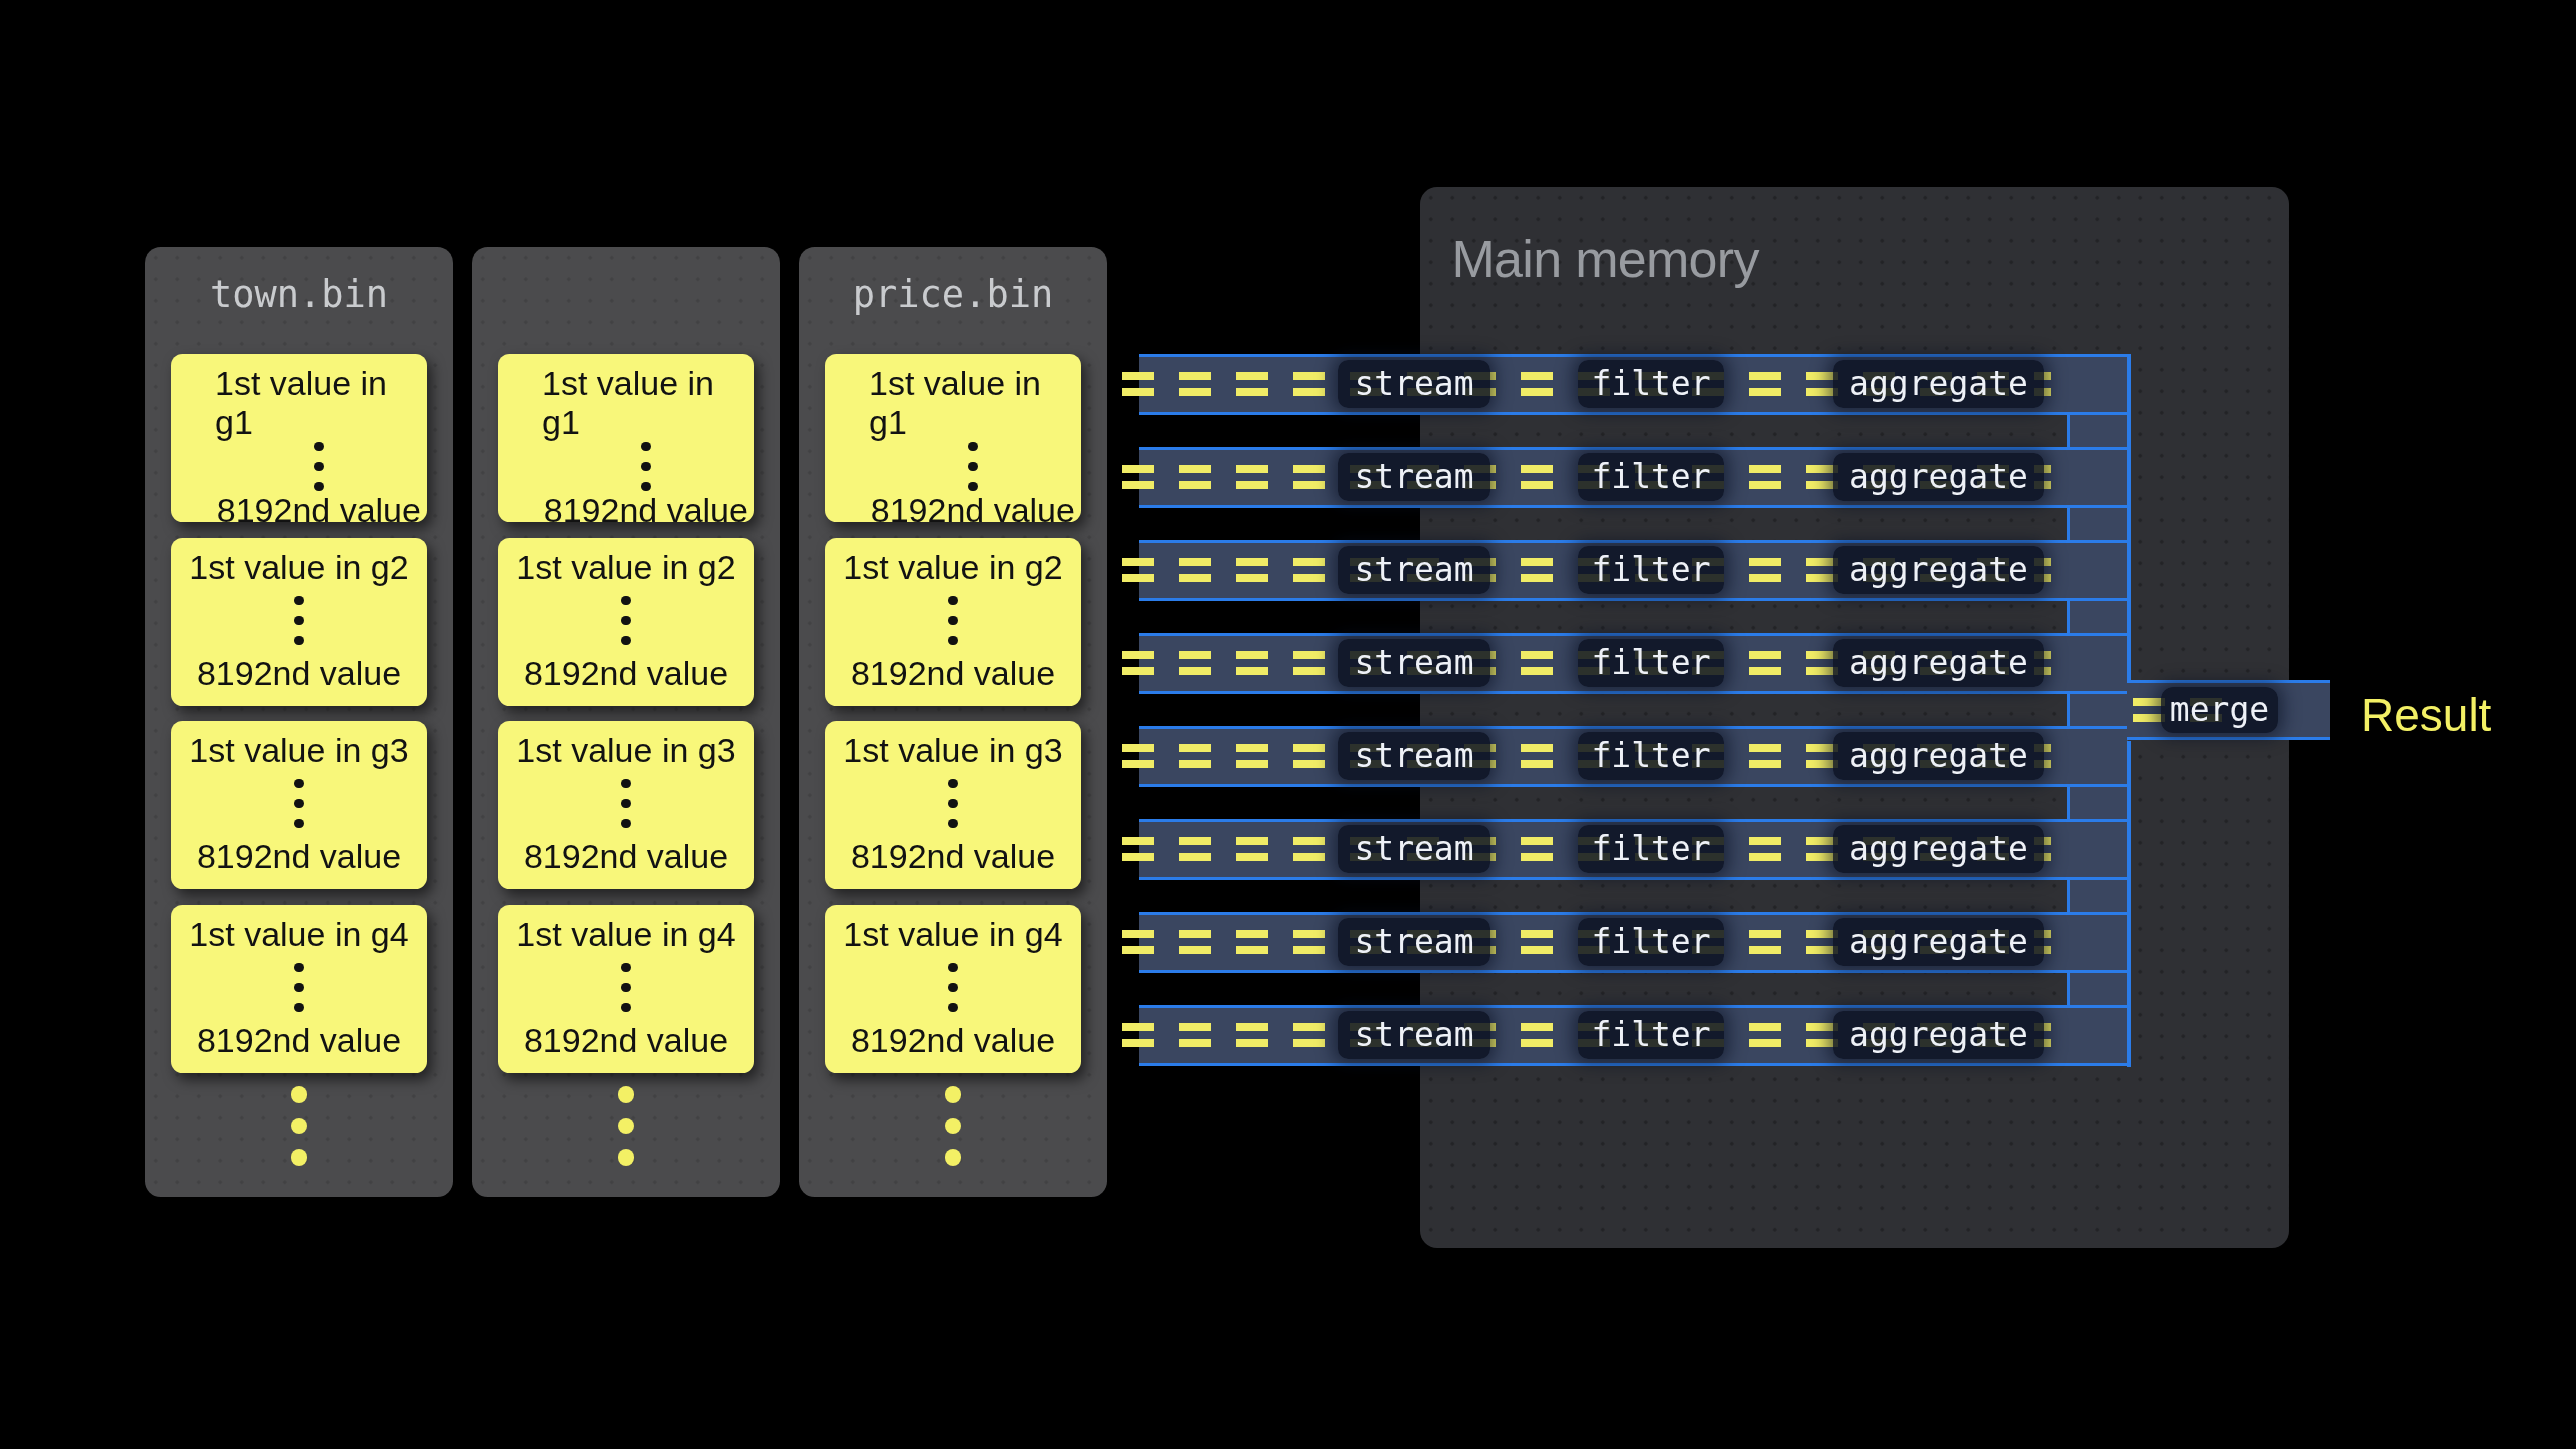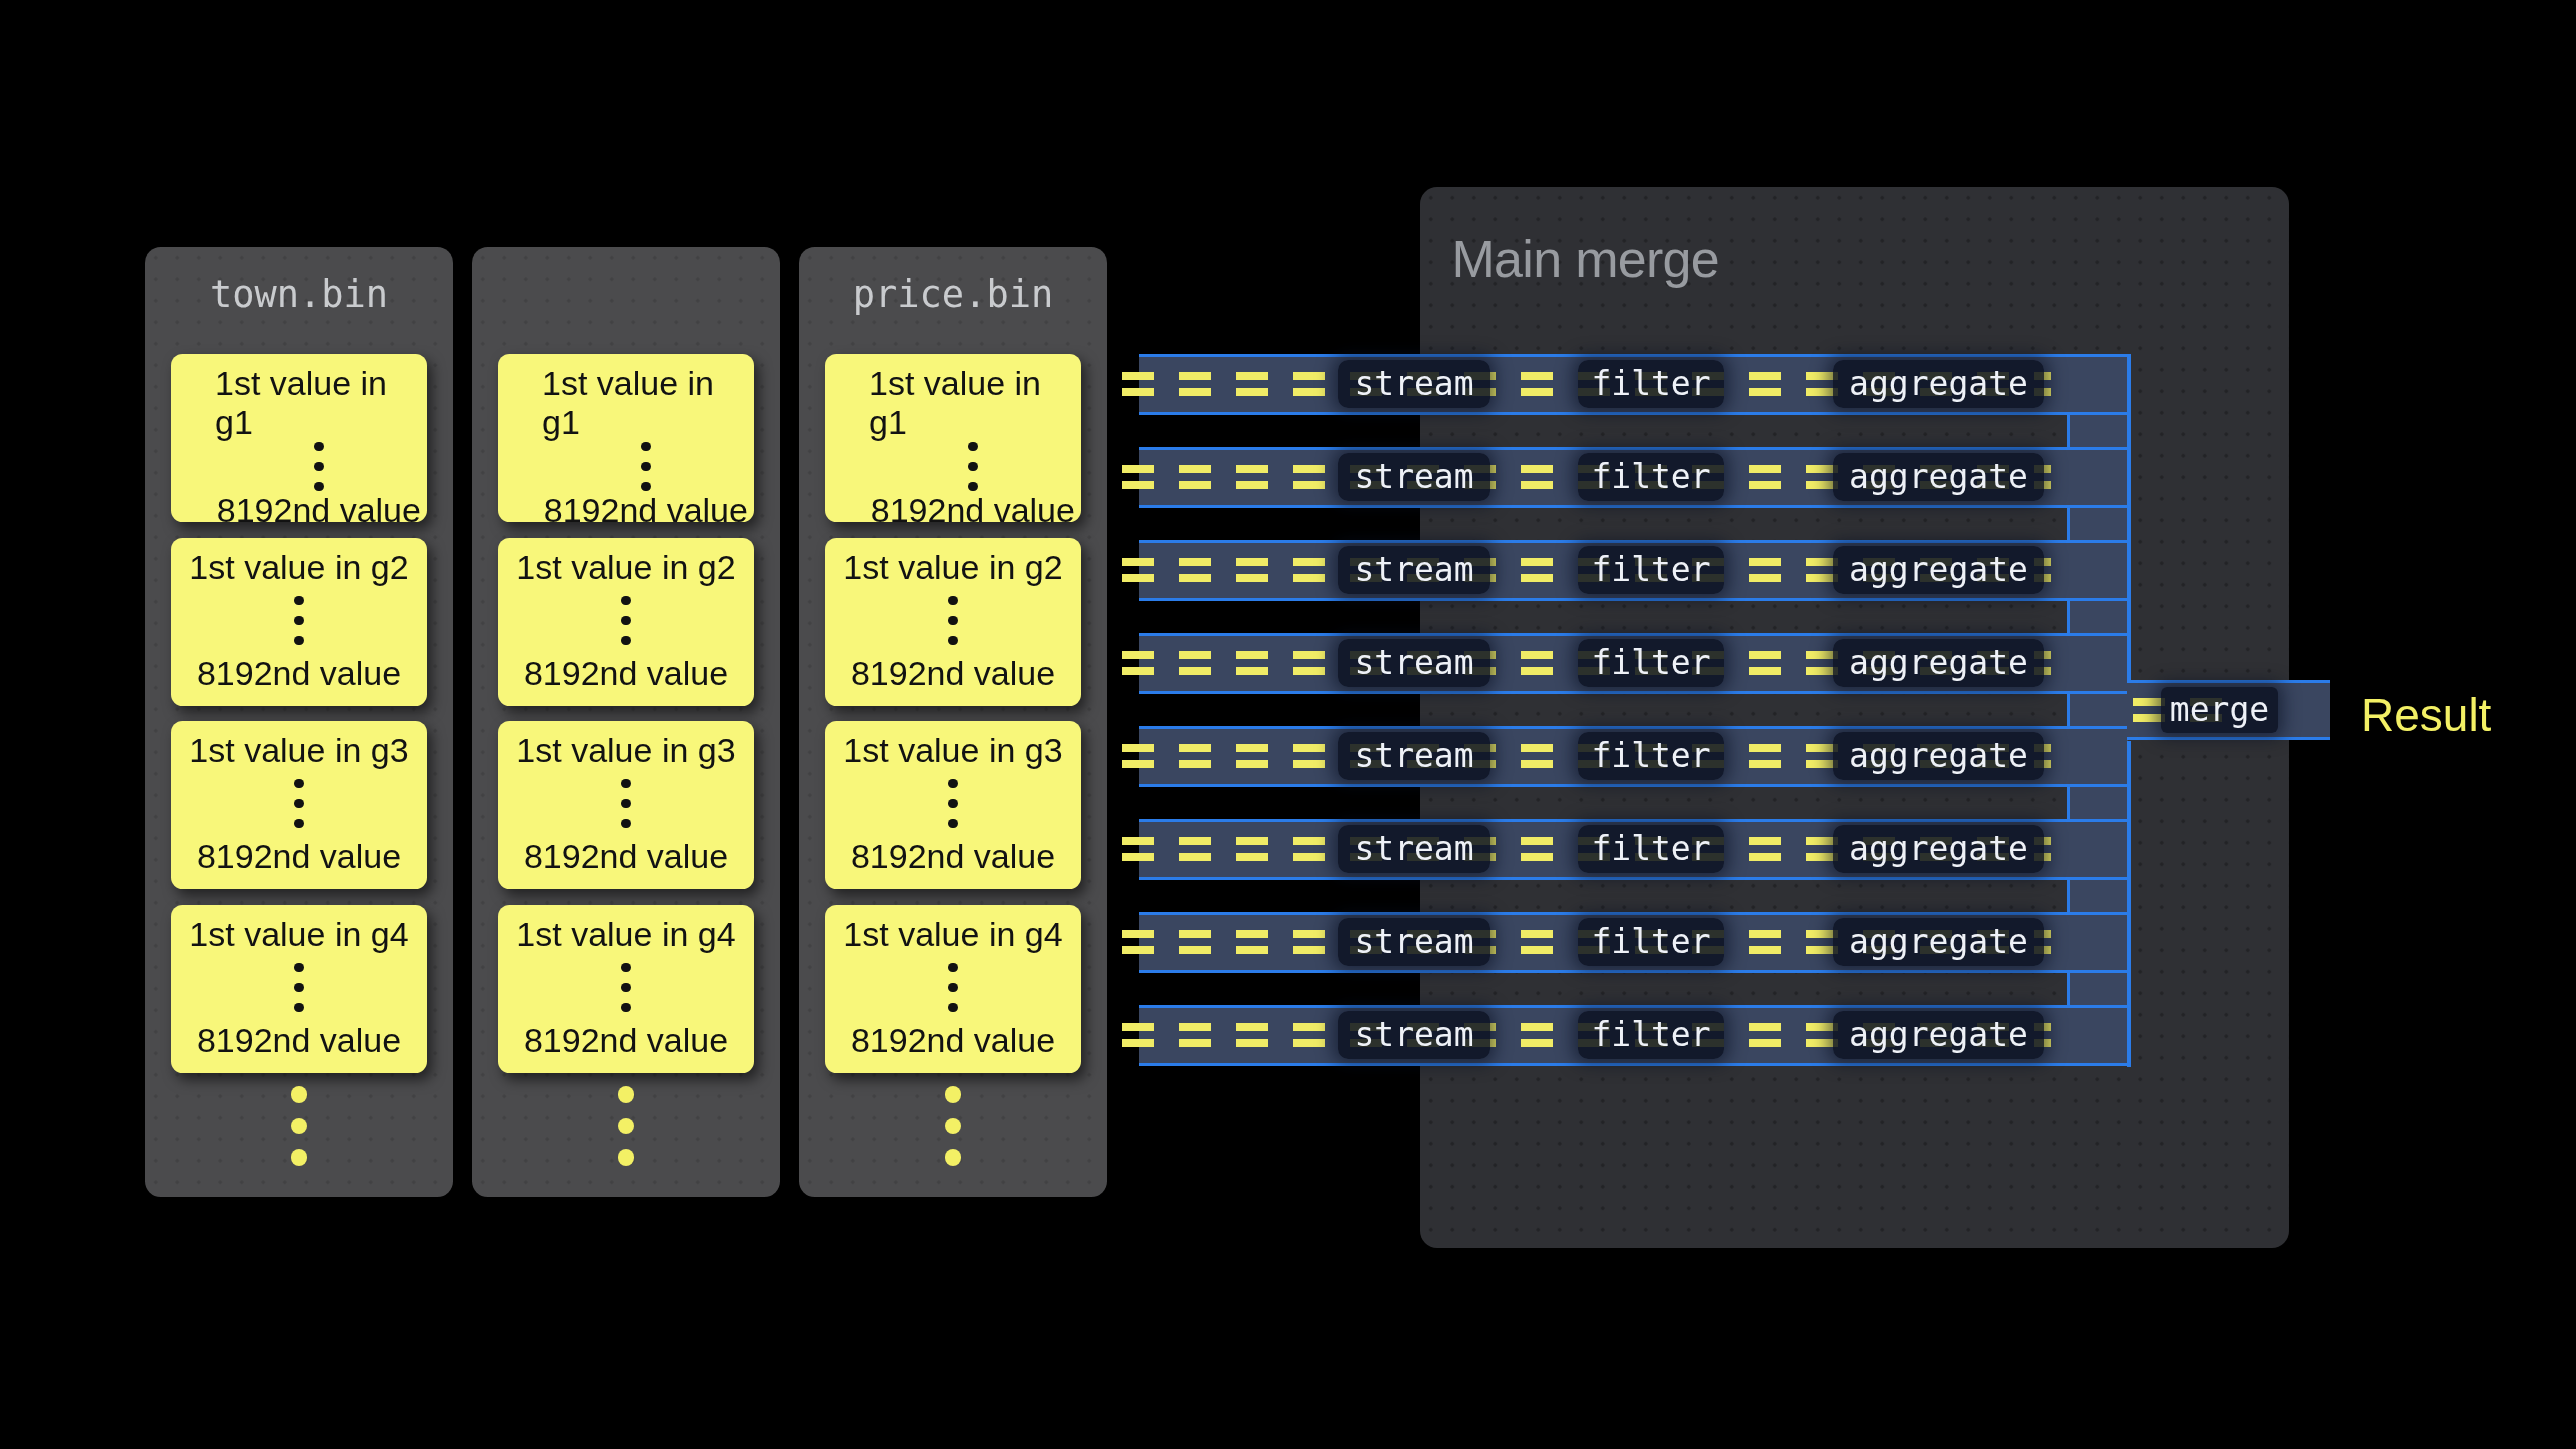--- a/index.html
+++ b/index.html
@@ -75,30 +75,30 @@
   .stage-filter { left:439px; width:146px; }
   .stage-aggregate { left:694px; width:211px; }
   
   .mergeband {
     position:absolute; left:2127px; top:680px; width:203px; height:60px;
     border-top:3.6px solid var(--blue-border,#2b7ce9);
     border-bottom:3.6px solid var(--blue-border,#2b7ce9);
     background:var(--lane-fill,#3a4660);
   }
   .mergeband .dashes { left:5.7px; top:15px; width:109px; height:23.6px; }
-  .stage-merge { position:absolute; left:34px; top:3.6px; width:117px; height:46px; border-radius:6px; }
+  .stage-merge { position:absolute; left:34px; top:3.6px; width:117px; height:46px; border-radius:12px; }
   .result { position:absolute; left:2361px; top:688px; font-size:46px; color:var(--accent-yellow,#f3f065); }
 </style>
 </head>
 <body>
 
 <div class="canvas">
 
   <div class="memory">
-    <div class="memtitle">Main merge</div>
+    <div class="memtitle">Main memory</div>
   </div>
 
   <div class="bincol col-1">
     <div class="bintitle">town.bin</div>
     <div class="cell cell-t1">
       <div>1st value in g1</div>
       <div class="vdots">
           <span></span>
           <span></span>
           <span></span>

